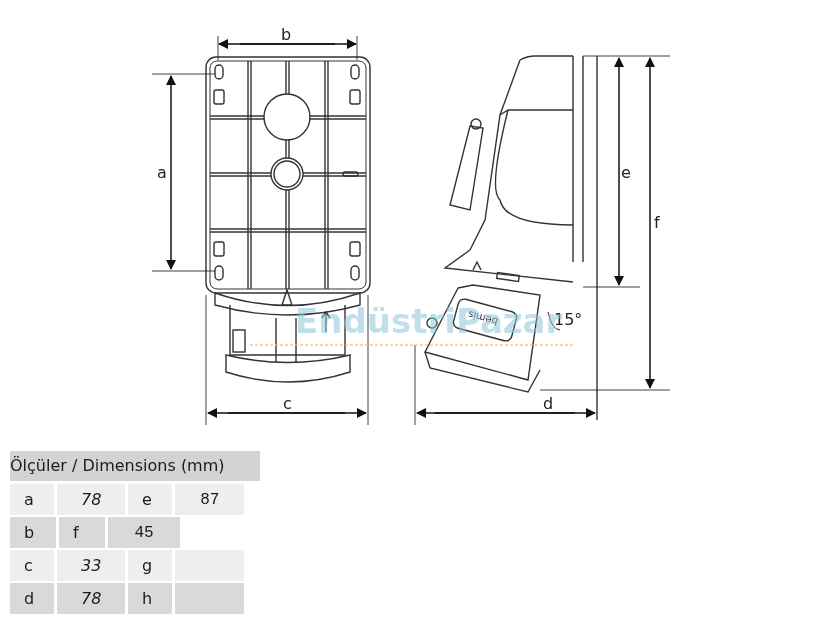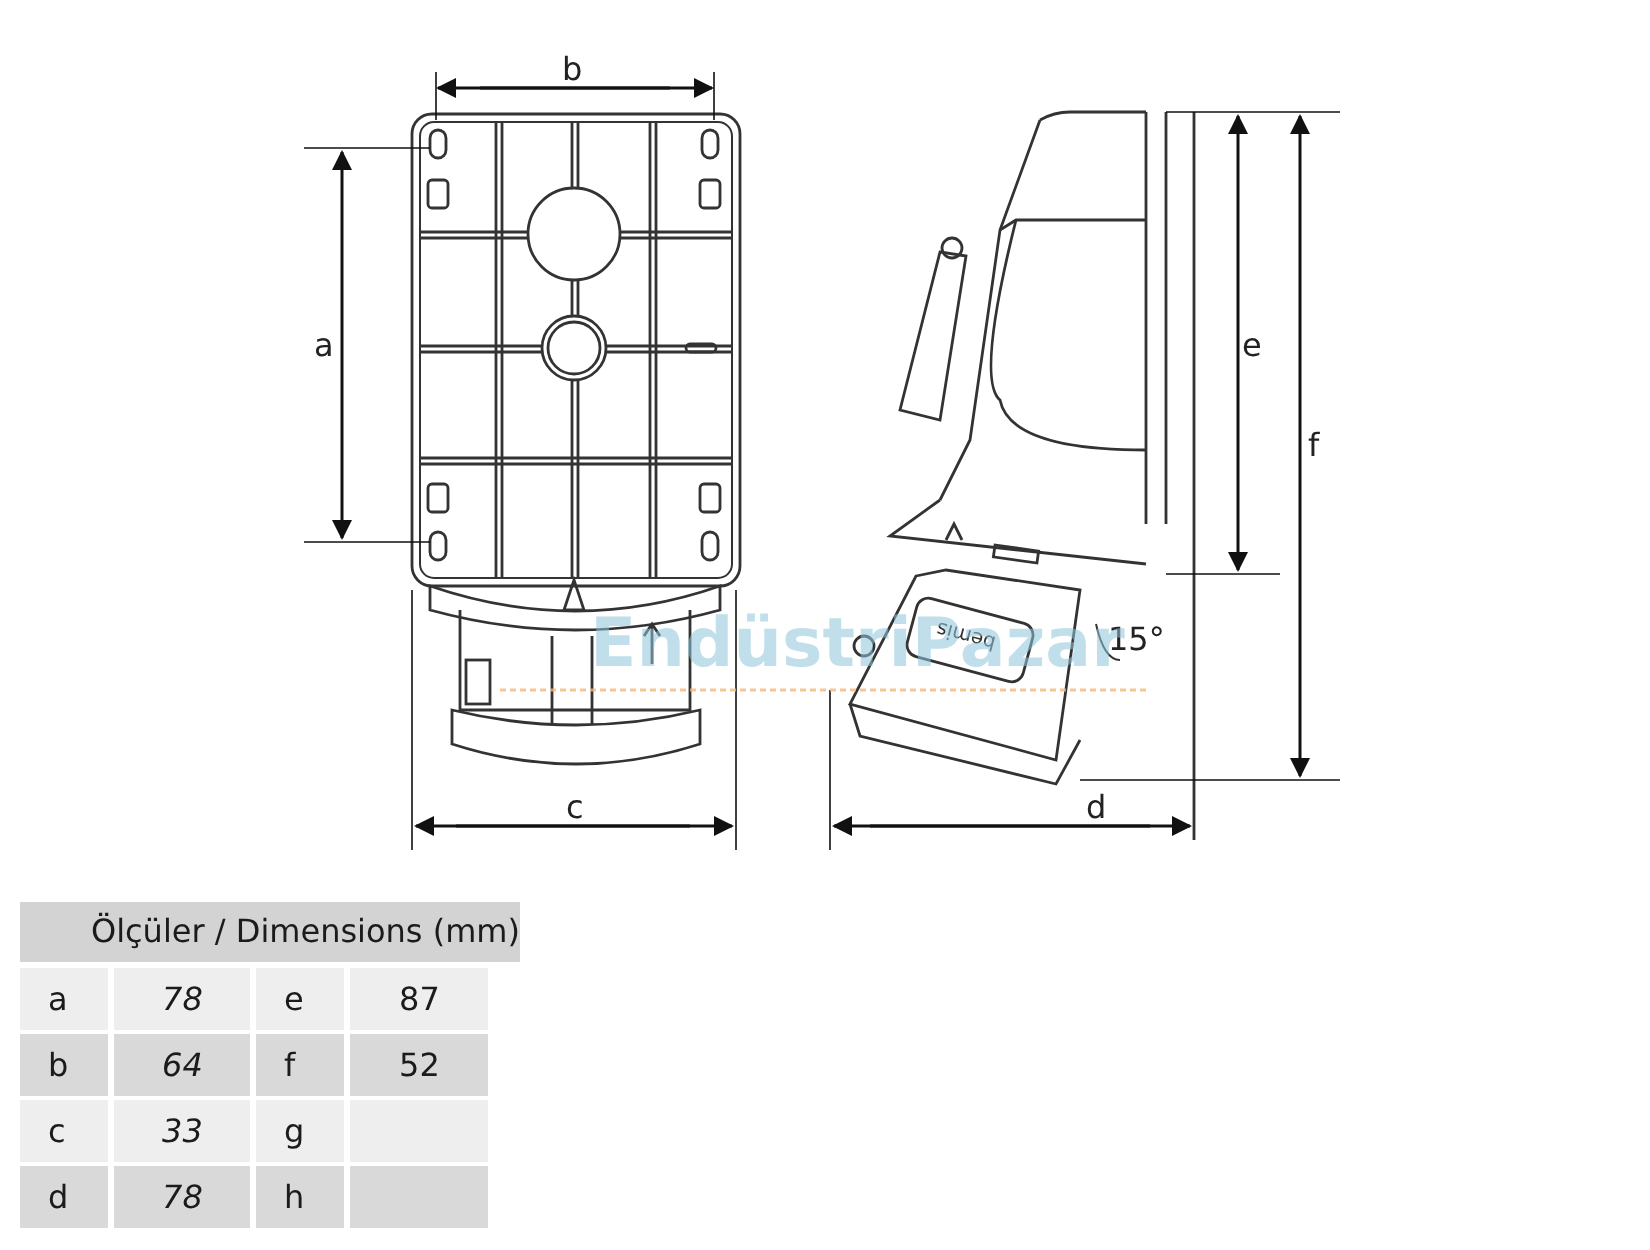--- a/index.html
+++ b/index.html
@@ -1,27 +1,27 @@
 <!DOCTYPE html>
 <html><head>
 <meta charset="utf-8">
 <style>
   html, body { margin:0; padding:0; background:#ffffff; }
   body { width:825px; height:625px; position:relative; overflow:hidden; font-family:"DejaVu Sans", sans-serif; }
   #drawing { position:absolute; left:0; top:0; }
   .lbl { font-family:"DejaVu Sans", sans-serif; font-size:16px; fill:#222; }
   .wm { font-family:"DejaVu Sans", sans-serif; font-weight:bold; font-size:34px; fill:#8fc6dc; opacity:0.55; }
   #dim-table { position:absolute; left:10px; top:451px; width:250px; }
-  .t-head { background:#d3d3d3; height:30px; line-height:30px; text-align:right; font-size:16px; color:#1b1b1b; margin-bottom:3px;padding-left:18px; }
+  .t-head { background:#d3d3d3; height:30px; line-height:30px; text-align:left; font-size:16px; color:#1b1b1b; margin-bottom:3px; }
   .t-row { display:flex; height:31px; margin-top:2px; }
   .t-cell { display:flex; align-items:center; justify-content:center; font-size:16px; color:#1b1b1b; margin-right:3px; }
   .t-cell.c1 { width:46px; justify-content:flex-start; padding-left:14px; box-sizing:border-box; }
   .t-cell.c2 { width:71px;font-style:italic; }
   .t-cell.c3 { width:46px; justify-content:flex-start; padding-left:14px; box-sizing:border-box; }
-  .t-cell.c4 { width:72px; margin-right:16px; }
+  .t-cell.c4 { width:72px; margin-right:16px;font-family:Liberation Mono, monospace; }
   .light .t-cell { background:#eeeeee; }
   .dark .t-cell { background:#d9d9d9; }
 </style>
 </head>
 <body>
 
 <svg id="drawing" width="825" height="445" viewBox="0 0 825 445" xmlns="http://www.w3.org/2000/svg">
   <defs>
     <marker id="ah" markerWidth="10" markerHeight="10" refX="9" refY="5" orient="auto" markerUnits="userSpaceOnUse">
       <path d="M0,0 L10,5 L0,10 z" fill="#111"></path>
@@ -149,23 +149,22 @@
 <div id="dim-table">
   <div class="t-head">Ölçüler / Dimensions (mm)</div>
   <div class="t-row light">
     <div class="t-cell c1">a</div>
     <div class="t-cell c2">78</div>
     <div class="t-cell c3">e</div>
     <div class="t-cell c4">87</div>
   </div>
   <div class="t-row dark">
     <div class="t-cell c1">b</div>
-    <div class="t-cell c2">64</div>
     <div class="t-cell c3">f</div>
-    <div class="t-cell c4">52</div>
+    <div class="t-cell c4">45</div>
   </div>
   <div class="t-row light">
     <div class="t-cell c1">c</div>
     <div class="t-cell c2">33</div>
     <div class="t-cell c3">g</div>
     <div class="t-cell c4"></div>
   </div>
   <div class="t-row dark">
     <div class="t-cell c1">d</div>
     <div class="t-cell c2">78</div>

